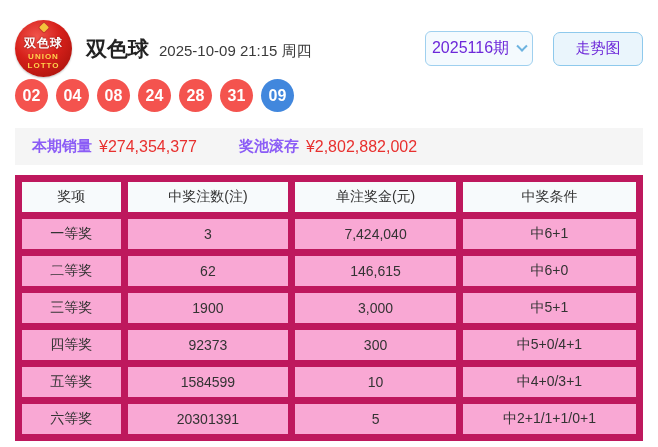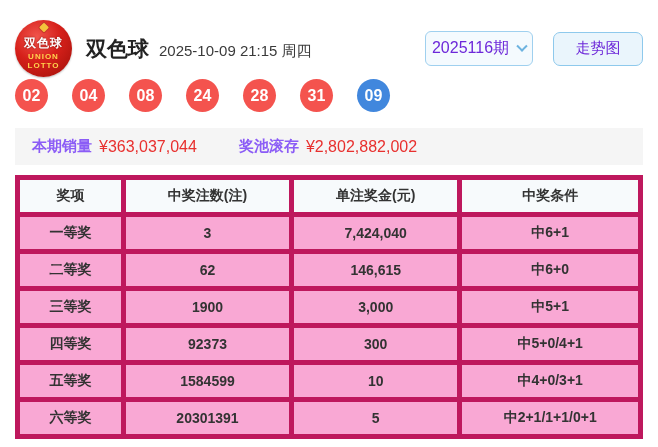--- a/index.html
+++ b/index.html
@@ -112,21 +112,21 @@
     height: 34px;
     background: #eaf5fc;
     border-color: #8ec9ec;
     border-radius: 7px;
     font-size: 15px;
   }
   
   .balls {
     display: flex;
     align-items: center;
-    gap: 24px;
+    gap: 8px;
     padding: 9px 15px 0 15px;
   }
   .ball {
     width: 33px;
     height: 33px;
     border-radius: 50%;
     display: inline-flex;
     align-items: center;
     justify-content: center;
     color: #ffffff;
@@ -161,23 +161,23 @@
   .prize-table {
     width: 628px;
     margin: 0 15px;
     border-collapse: collapse;
     text-align: center;
     font-size: 14px;
     color: #333333;
     table-layout: fixed;
   }
   .prize-table th, .prize-table td {
-    border: 5px solid #be185d;
+    border: 7px solid #be185d;
     height: 37px;
-    font-weight: bold;
+    font-weight: normal;
     overflow: hidden;
     white-space: nowrap;
   }
   .prize-table thead th {
     background: #f7fafc;
     color: #333333;
   }
   .prize-table tbody td { background: #f9a8d4; }
 </style>
 </head>
@@ -212,21 +212,21 @@
       <span class="ball red">04</span>
       <span class="ball red">08</span>
       <span class="ball red">24</span>
       <span class="ball red">28</span>
       <span class="ball red">31</span>
       <span class="ball blue">09</span>
     </div>
 
   <div class="summary">
     <span class="s-label">本期销量</span>
-    <span class="s-value">¥363,037,044</span>
+    <span class="s-value">¥274,354,377</span>
     <span class="s-gap"></span>
     <span class="s-label">奖池滚存</span>
     <span class="s-value">¥2,802,882,002</span>
   </div>
 
   <table class="prize-table">
     <colgroup>
       <col style="width:17%">
         <col style="width:27%">
         <col style="width:27%">

